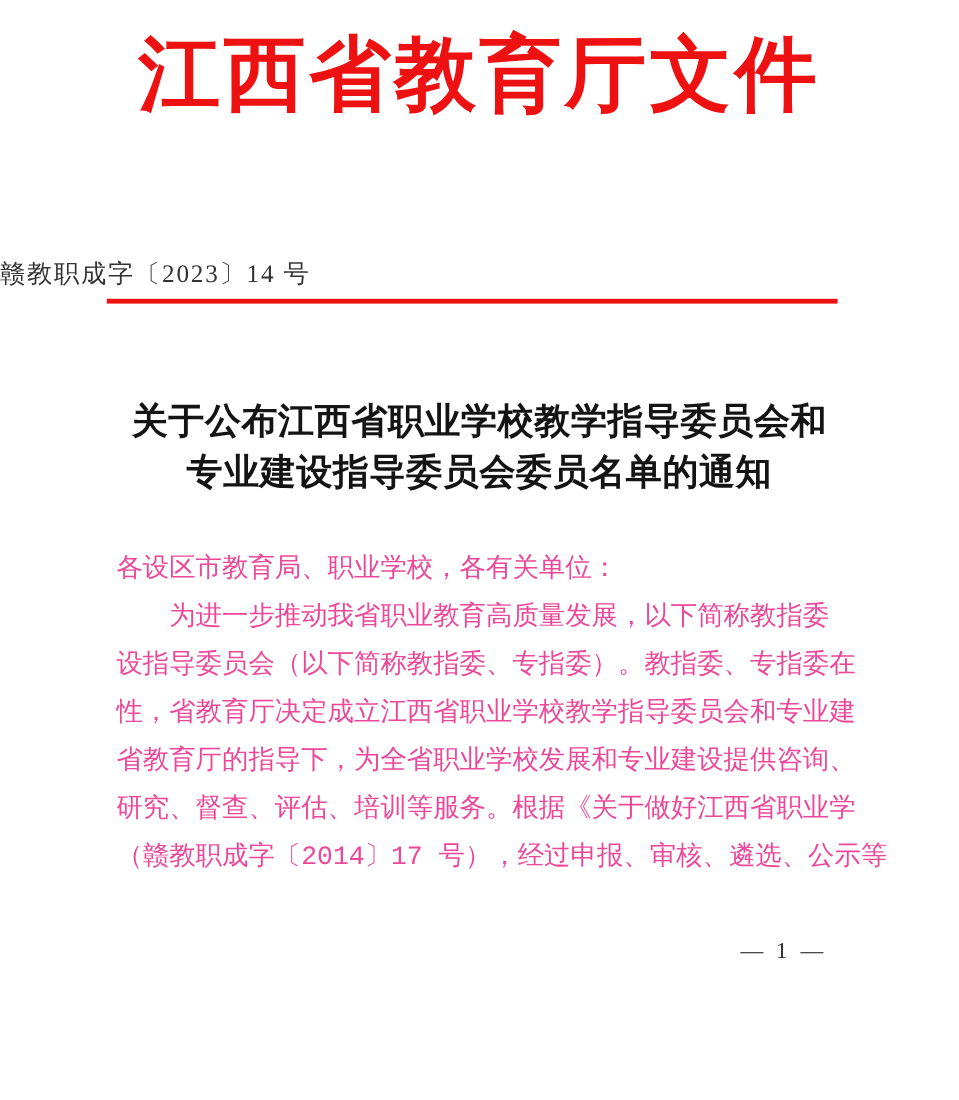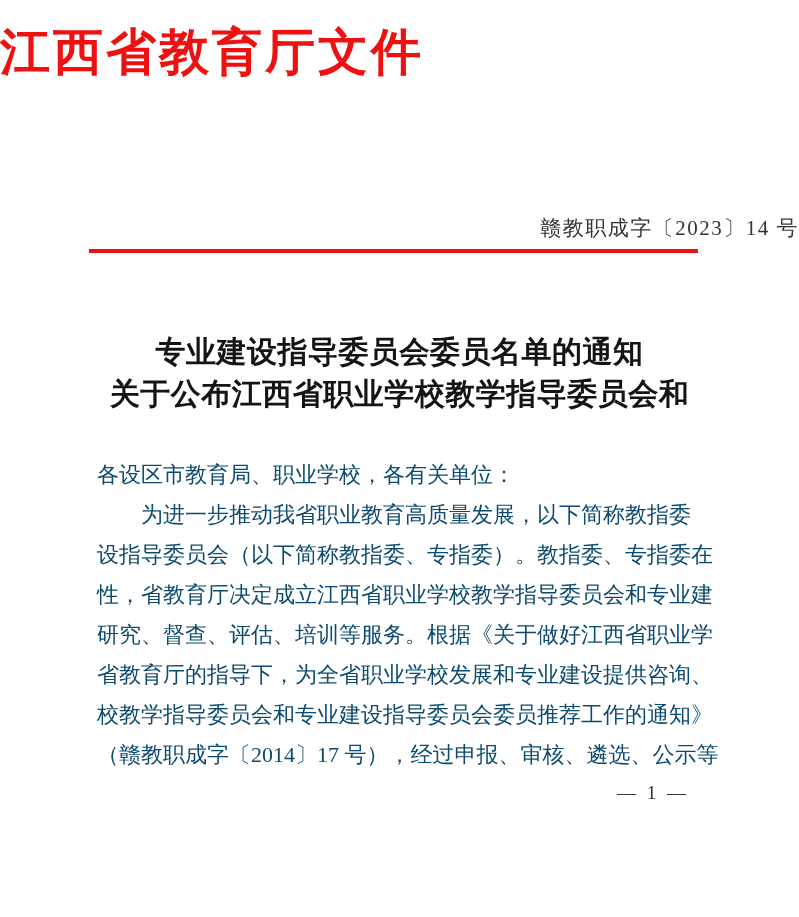--- a/index.html
+++ b/index.html
@@ -13,35 +13,36 @@
     background: #ffffff;
     overflow: hidden;
   }
 
   
   .masthead {
     position: absolute;
     top: 22px;
     left: 0;
     width: 100%;
-    font-size: 50px;
+    text-align: center;
+    font-size: 68px;
     font-weight: 700;
     letter-spacing: 3px;
     line-height: 1.2;
     color: #ee1111;
     font-family: "Liberation Serif", "DejaVu Serif", serif;
   }
 
   
   .doc-number {
     position: absolute;
     top: 214px;
     left: 0;
     width: 100%;
-    text-align: right;
+    text-align: left;
     font-size: 21px;
     letter-spacing: 1.5px;
     color: #333333;
   }
 
   
   .red-rule {
     position: absolute;
     top: 249px;
     left: 89px;
@@ -64,22 +65,23 @@
     letter-spacing: 0.5px;
   }
 
   
   .body-text {
     position: absolute;
     top: 455px;
     left: 97px;
     width: 625px;
     font-size: 22px;
-    color: #0c4a6e;
+    color: #ec4899;
     line-height: 40px;
+    font-family: Liberation Mono, monospace;
   }
   .body-line {
     white-space: nowrap;
     height: 40px;
   }
 
   
   .page-footer {
     position: absolute;
     top: 782px;
@@ -94,30 +96,29 @@
 
 <div class="page">
 
   <div class="masthead">江西省教育厅文件</div>
 
   <div class="doc-number">赣教职成字〔2023〕14 号</div>
 
   <div class="red-rule"></div>
 
   <div class="doc-title">
+    <div>关于公布江西省职业学校教学指导委员会和</div>
     <div>专业建设指导委员会委员名单的通知</div>
-    <div>关于公布江西省职业学校教学指导委员会和</div>
   </div>
 
   <div class="body-text">
     <div class="body-line">各设区市教育局、职业学校，各有关单位：</div>
     <div class="body-line">　　为进一步推动我省职业教育高质量发展，以下简称教指委</div>
     <div class="body-line">设指导委员会（以下简称教指委、专指委）。教指委、专指委在</div>
     <div class="body-line">性，省教育厅决定成立江西省职业学校教学指导委员会和专业建</div>
+    <div class="body-line">省教育厅的指导下，为全省职业学校发展和专业建设提供咨询、</div>
     <div class="body-line">研究、督查、评估、培训等服务。根据《关于做好江西省职业学</div>
-    <div class="body-line">省教育厅的指导下，为全省职业学校发展和专业建设提供咨询、</div>
-    <div class="body-line">校教学指导委员会和专业建设指导委员会委员推荐工作的通知》</div>
     <div class="body-line">（赣教职成字〔2014〕17 号），经过申报、审核、遴选、公示等</div>
   </div>
 
   <div class="page-footer">— 1 —</div>
 
 </div>
 
 </body></html>

